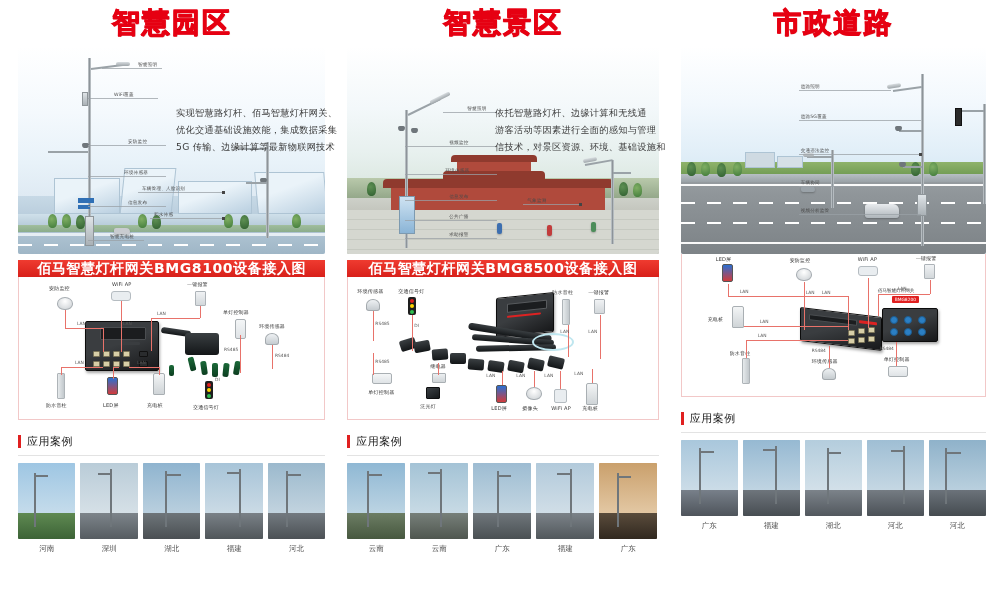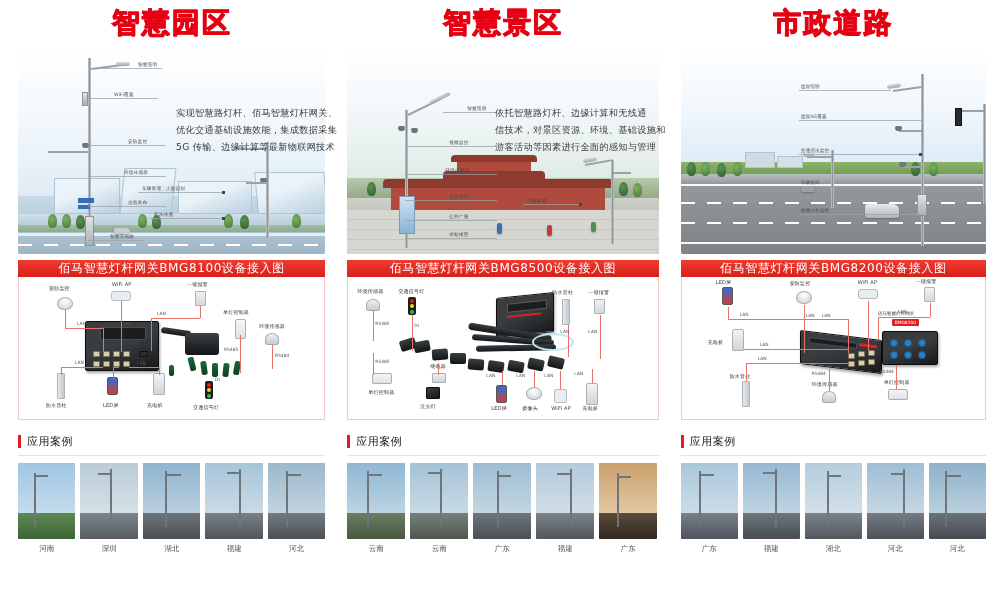--- a/index.html
+++ b/index.html
@@ -80,21 +80,21 @@
   .callout { position:absolute; z-index:7; }
   .callout .lead { position:absolute; height:1px; background:#9aa0a5; opacity:.75; }
   .callout .dot  { position:absolute; width:3px; height:3px; background:#444; }
   .callout .txt  { position:absolute; font-size:4.6px; color:#4a4a4a; white-space:nowrap;
                    letter-spacing:.2px; transform-origin:left center; }
 
   
   .banner {
     margin-top: 6px;
     height: 17px; background: linear-gradient(180deg,#ef3b30,#d8201a);
-    color: #fff; font-size: 12px; font-weight: normal; letter-spacing:.6px;
+    color: #fff; font-size: 14px; font-weight: bold; letter-spacing:.6px;
     display:flex; align-items:center; justify-content:center;
   }
   
   .diagram {
     position: relative; width: 100%; height: 143px;
     background: #ffffff; border: 1px solid #f2c8c8; border-top: none;
     overflow: hidden;
   }
   .dg-label { position:absolute; font-size:5px; color:#333; white-space:nowrap; letter-spacing:.2px; }
   .dg-lan   { position:absolute; font-size:4.4px; color:#555; white-space:nowrap; }
@@ -614,21 +614,20 @@
 
         <div class="lead" style="left:-78px;top:112px;width:122px;"></div>
         <div class="txt" style="left:-76px;top:106px;">车辆协同</div>
 
         <div class="lead" style="left:-78px;top:140px;width:122px;"></div>
         <div class="txt" style="left:-76px;top:134px;">视频分析监管</div>
       </div>
 
     </div>
 
-    <div class="banner">佰马智慧灯杆网关BMG8200设备接入图</div>
 
     <div class="diagram">
       <div class="gw-box" style="left:118px;top:58px;width:82px;height:34px;transform:skewY(7deg);">
         <div class="gw-face" style="left:8px;top:5px;width:48px;height:6px;background:#1b1d1f;border:1px solid #4a4d50;"></div>
         <div class="gw-face" style="left:58px;top:5px;width:18px;height:3px;background:#d22;"></div>
       </div>
       <div class="port" style="left:166px;top:76px;"></div>
           <div class="port" style="left:176px;top:74px;"></div>
       <div class="port" style="left:186px;top:73px;"></div>
           <div class="port" style="left:166px;top:84px;"></div>
@@ -746,16 +745,16 @@
 
  </div>
 
  <div class="hero-text" style="position:absolute;left:176px;top:104px;width:162px;z-index:20;">
    <div>实现智慧路灯杆、佰马智慧灯杆网关、</div>
    <div>优化交通基础设施效能，集成数据采集</div>
    <div>5G 传输、边缘计算等最新物联网技术</div>
  </div>
  <div class="hero-text" style="position:absolute;left:495px;top:104px;width:170px;z-index:20;">
    <div>依托智慧路灯杆、边缘计算和无线通</div>
+   <div>游客活动等因素进行全面的感知与管理</div>
    <div>信技术，对景区资源、环境、基础设施和</div>
-   <div>游客活动等因素进行全面的感知与管理</div>
  </div>
 </div>
 
 </body></html>

